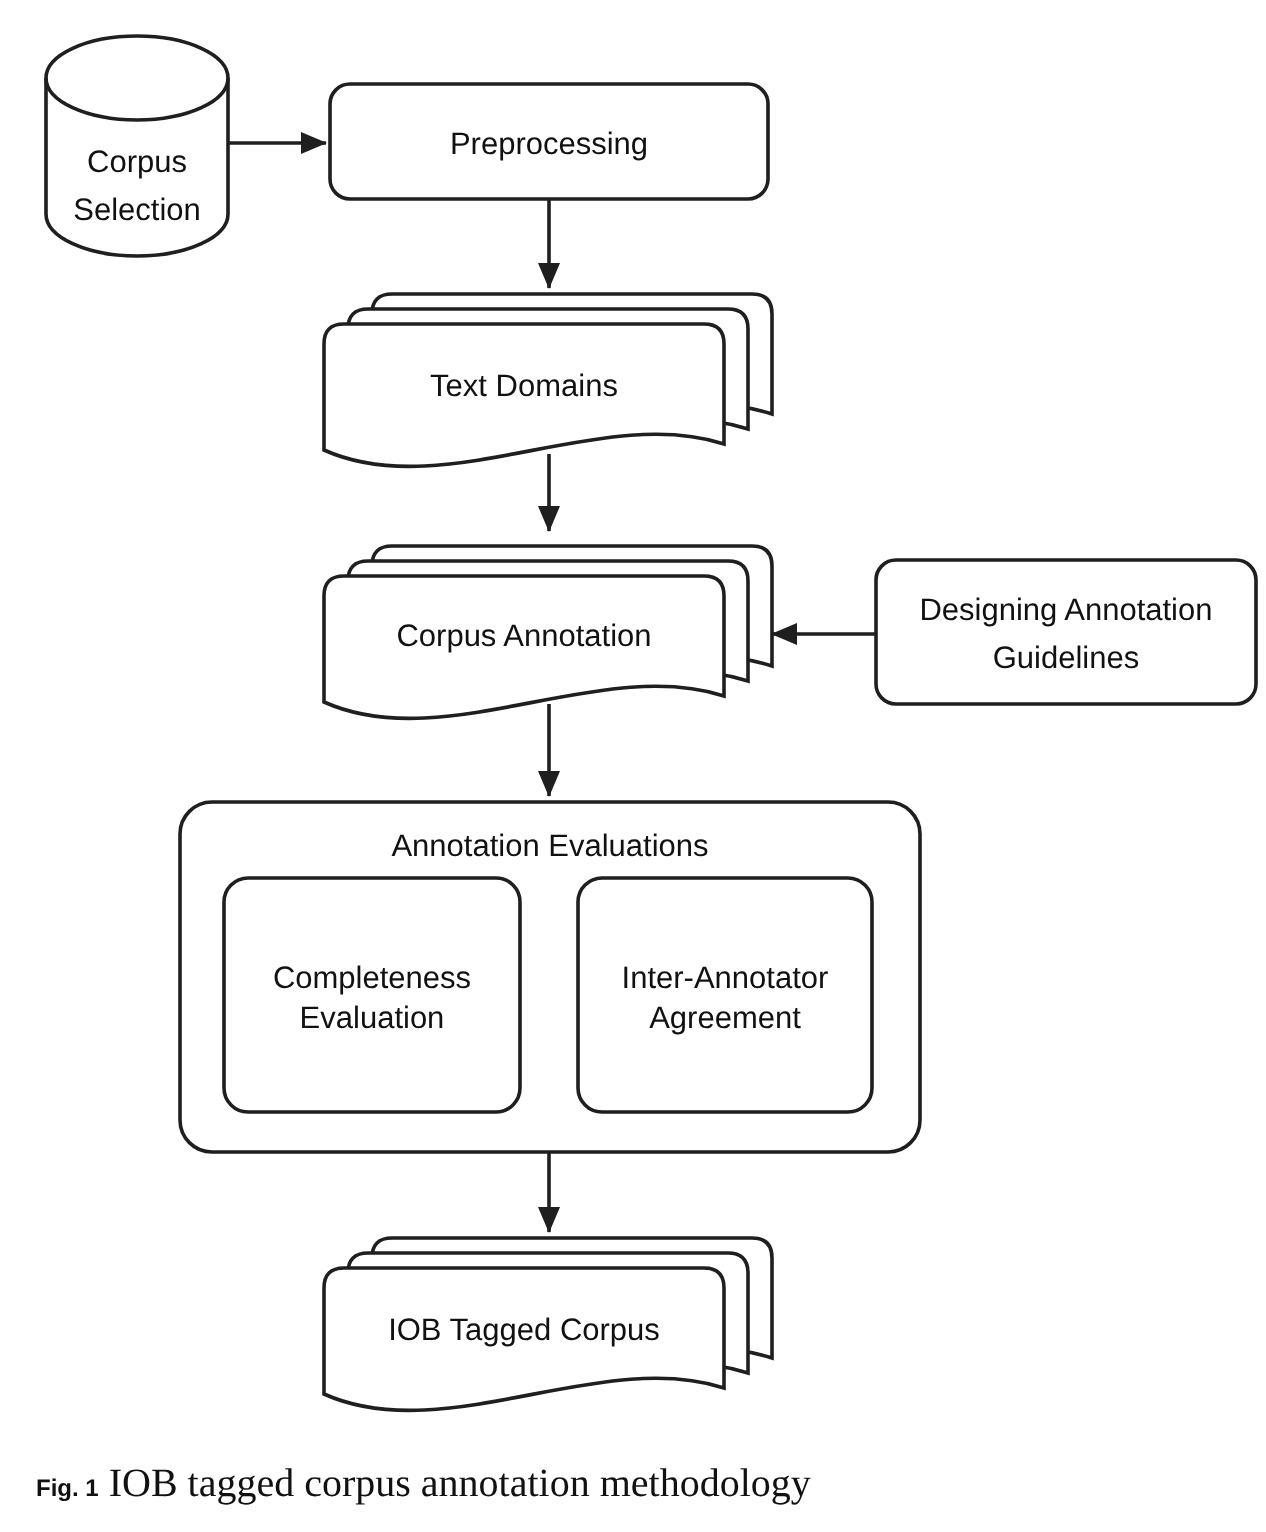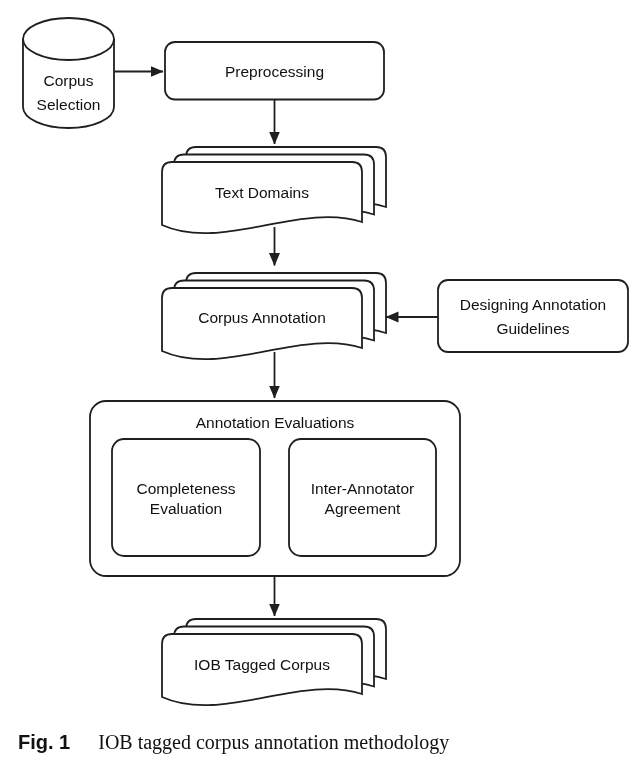--- a/index.html
+++ b/index.html
@@ -44,22 +44,22 @@
     position: absolute;
     left: 18px;
     top: 731px;
     width: 600px;
     white-space: nowrap;
     color: var(--text);
   }
   .caption-label {
     font-family: "Liberation Sans", sans-serif;
     font-weight: bold;
-    font-size: 20px;
-    margin-right: 28px;
+    font-size: 12px;
+    margin-right: 5px;
   }
   .caption-text {
     font-family: "Liberation Serif", serif;
     font-size: 20px;
   }
 </style>
 </head>
 <body>
 
 <div class="page">

